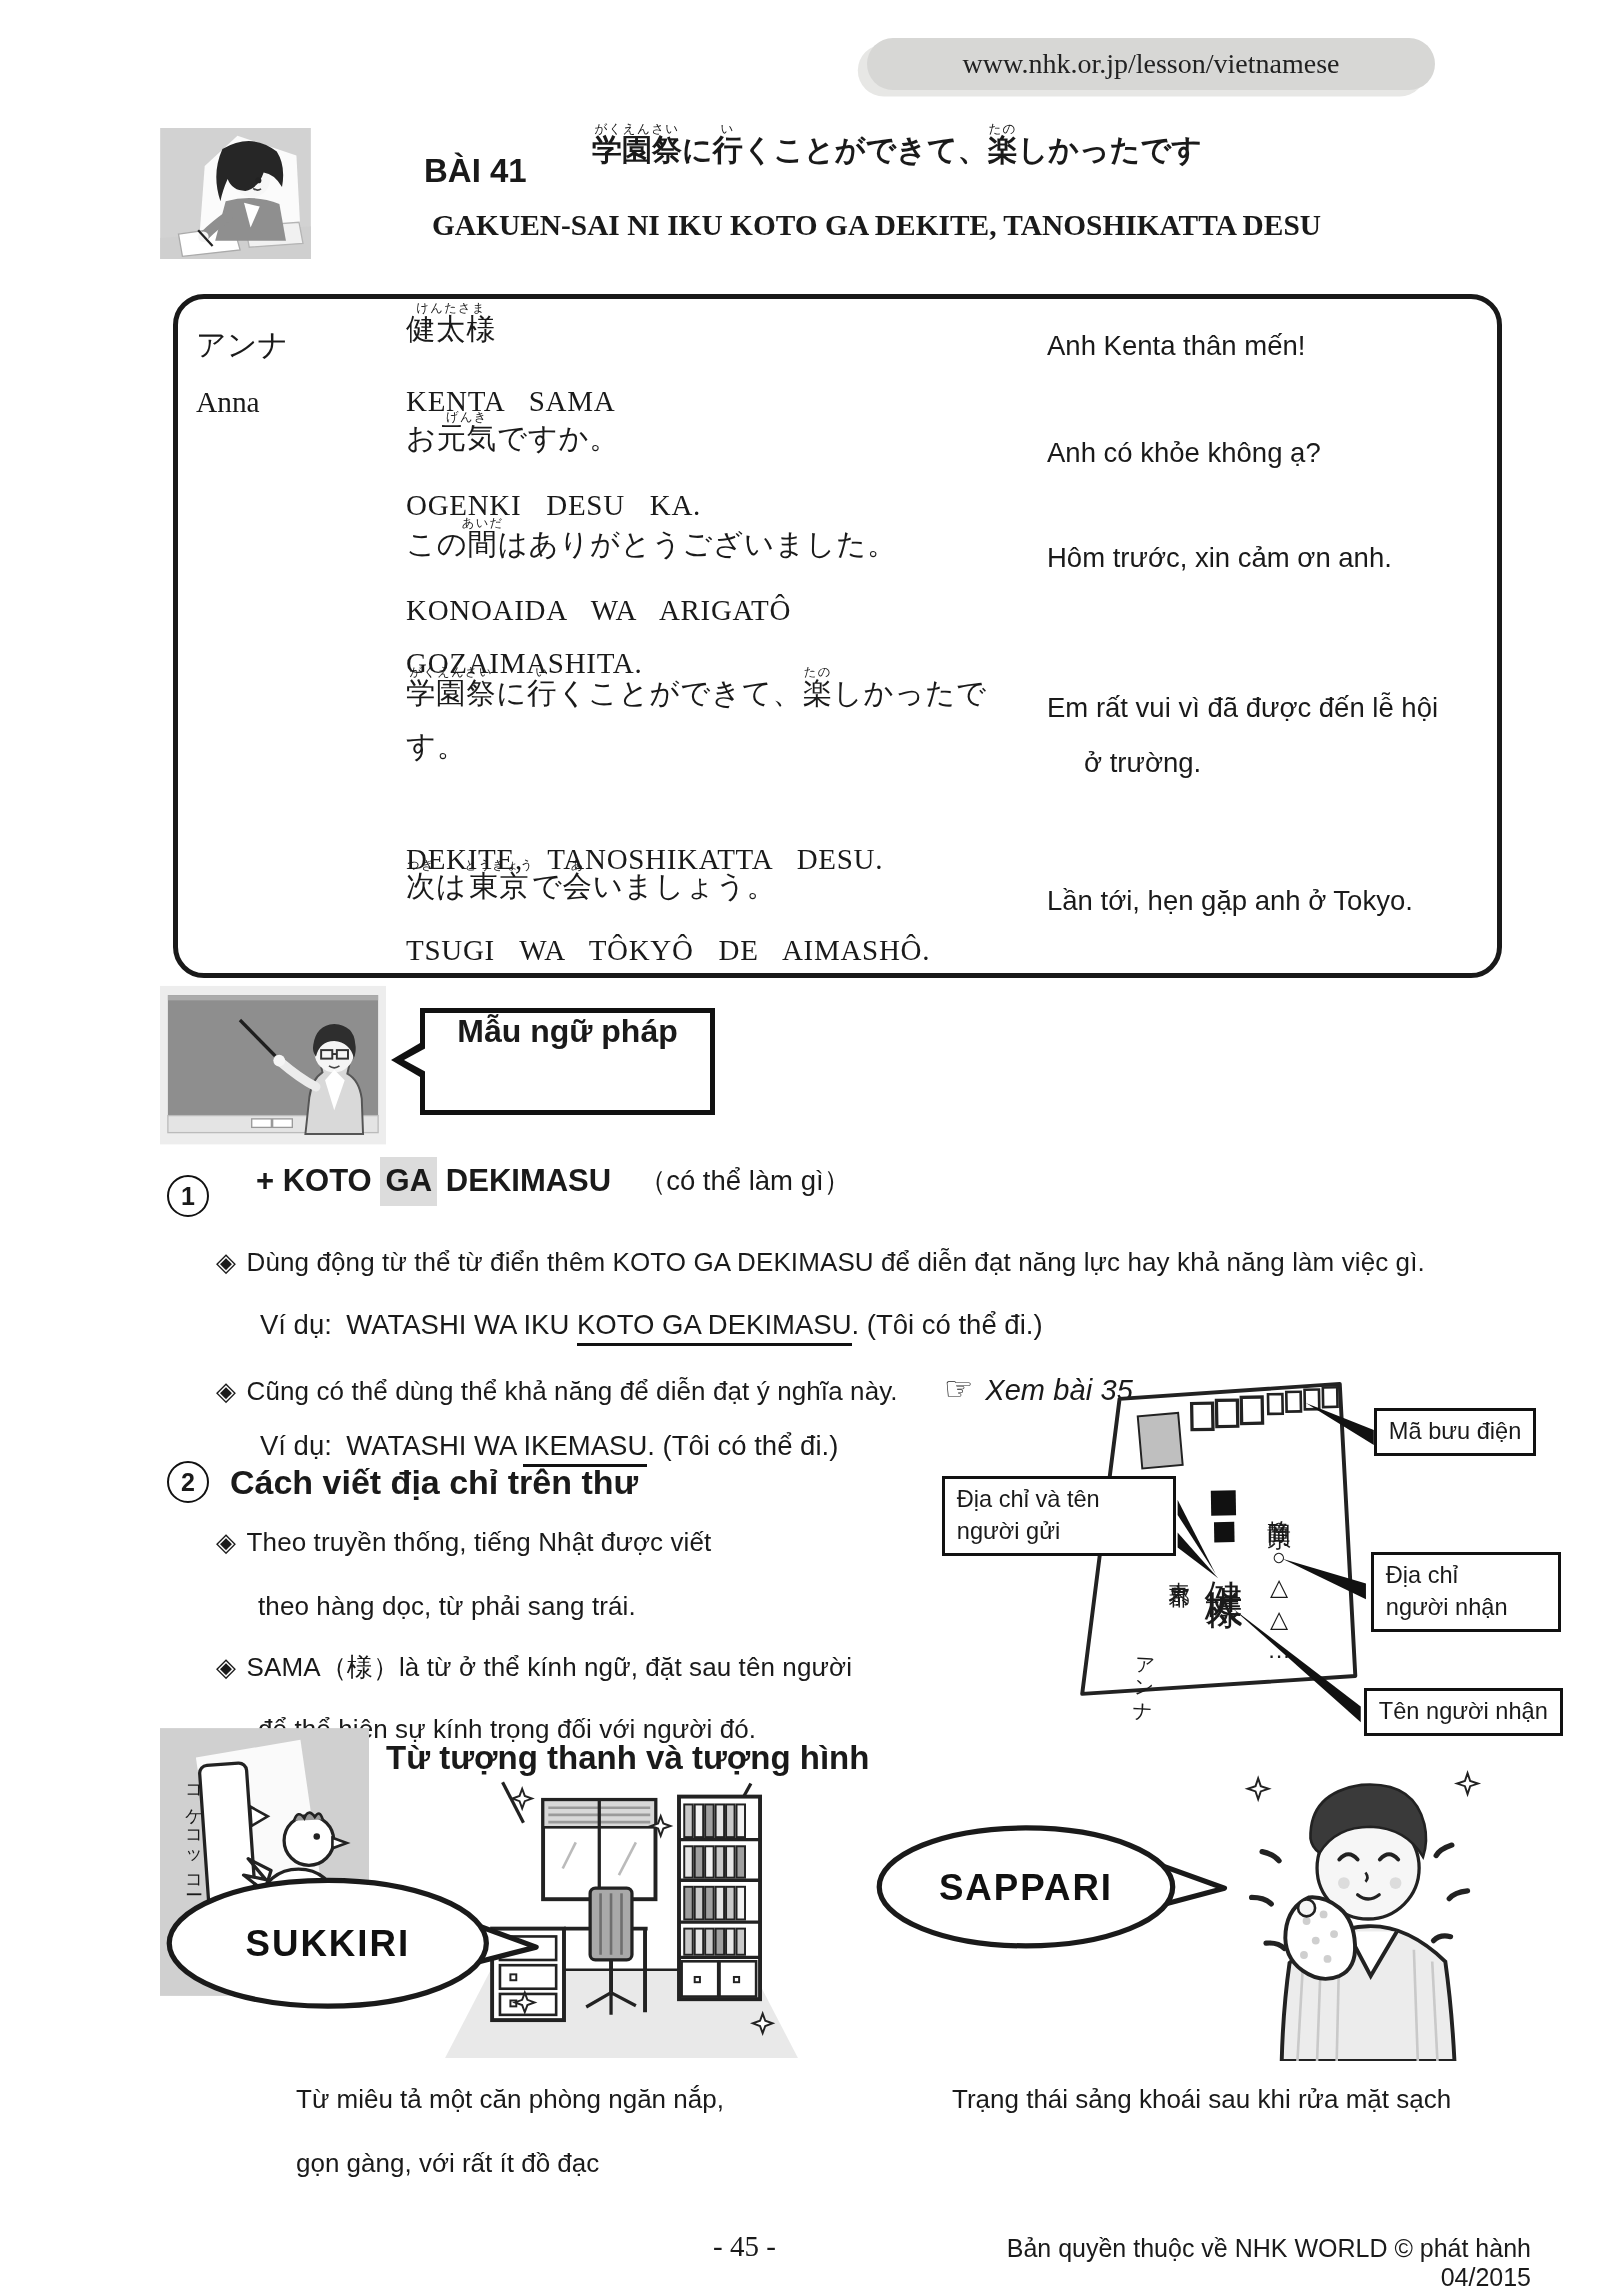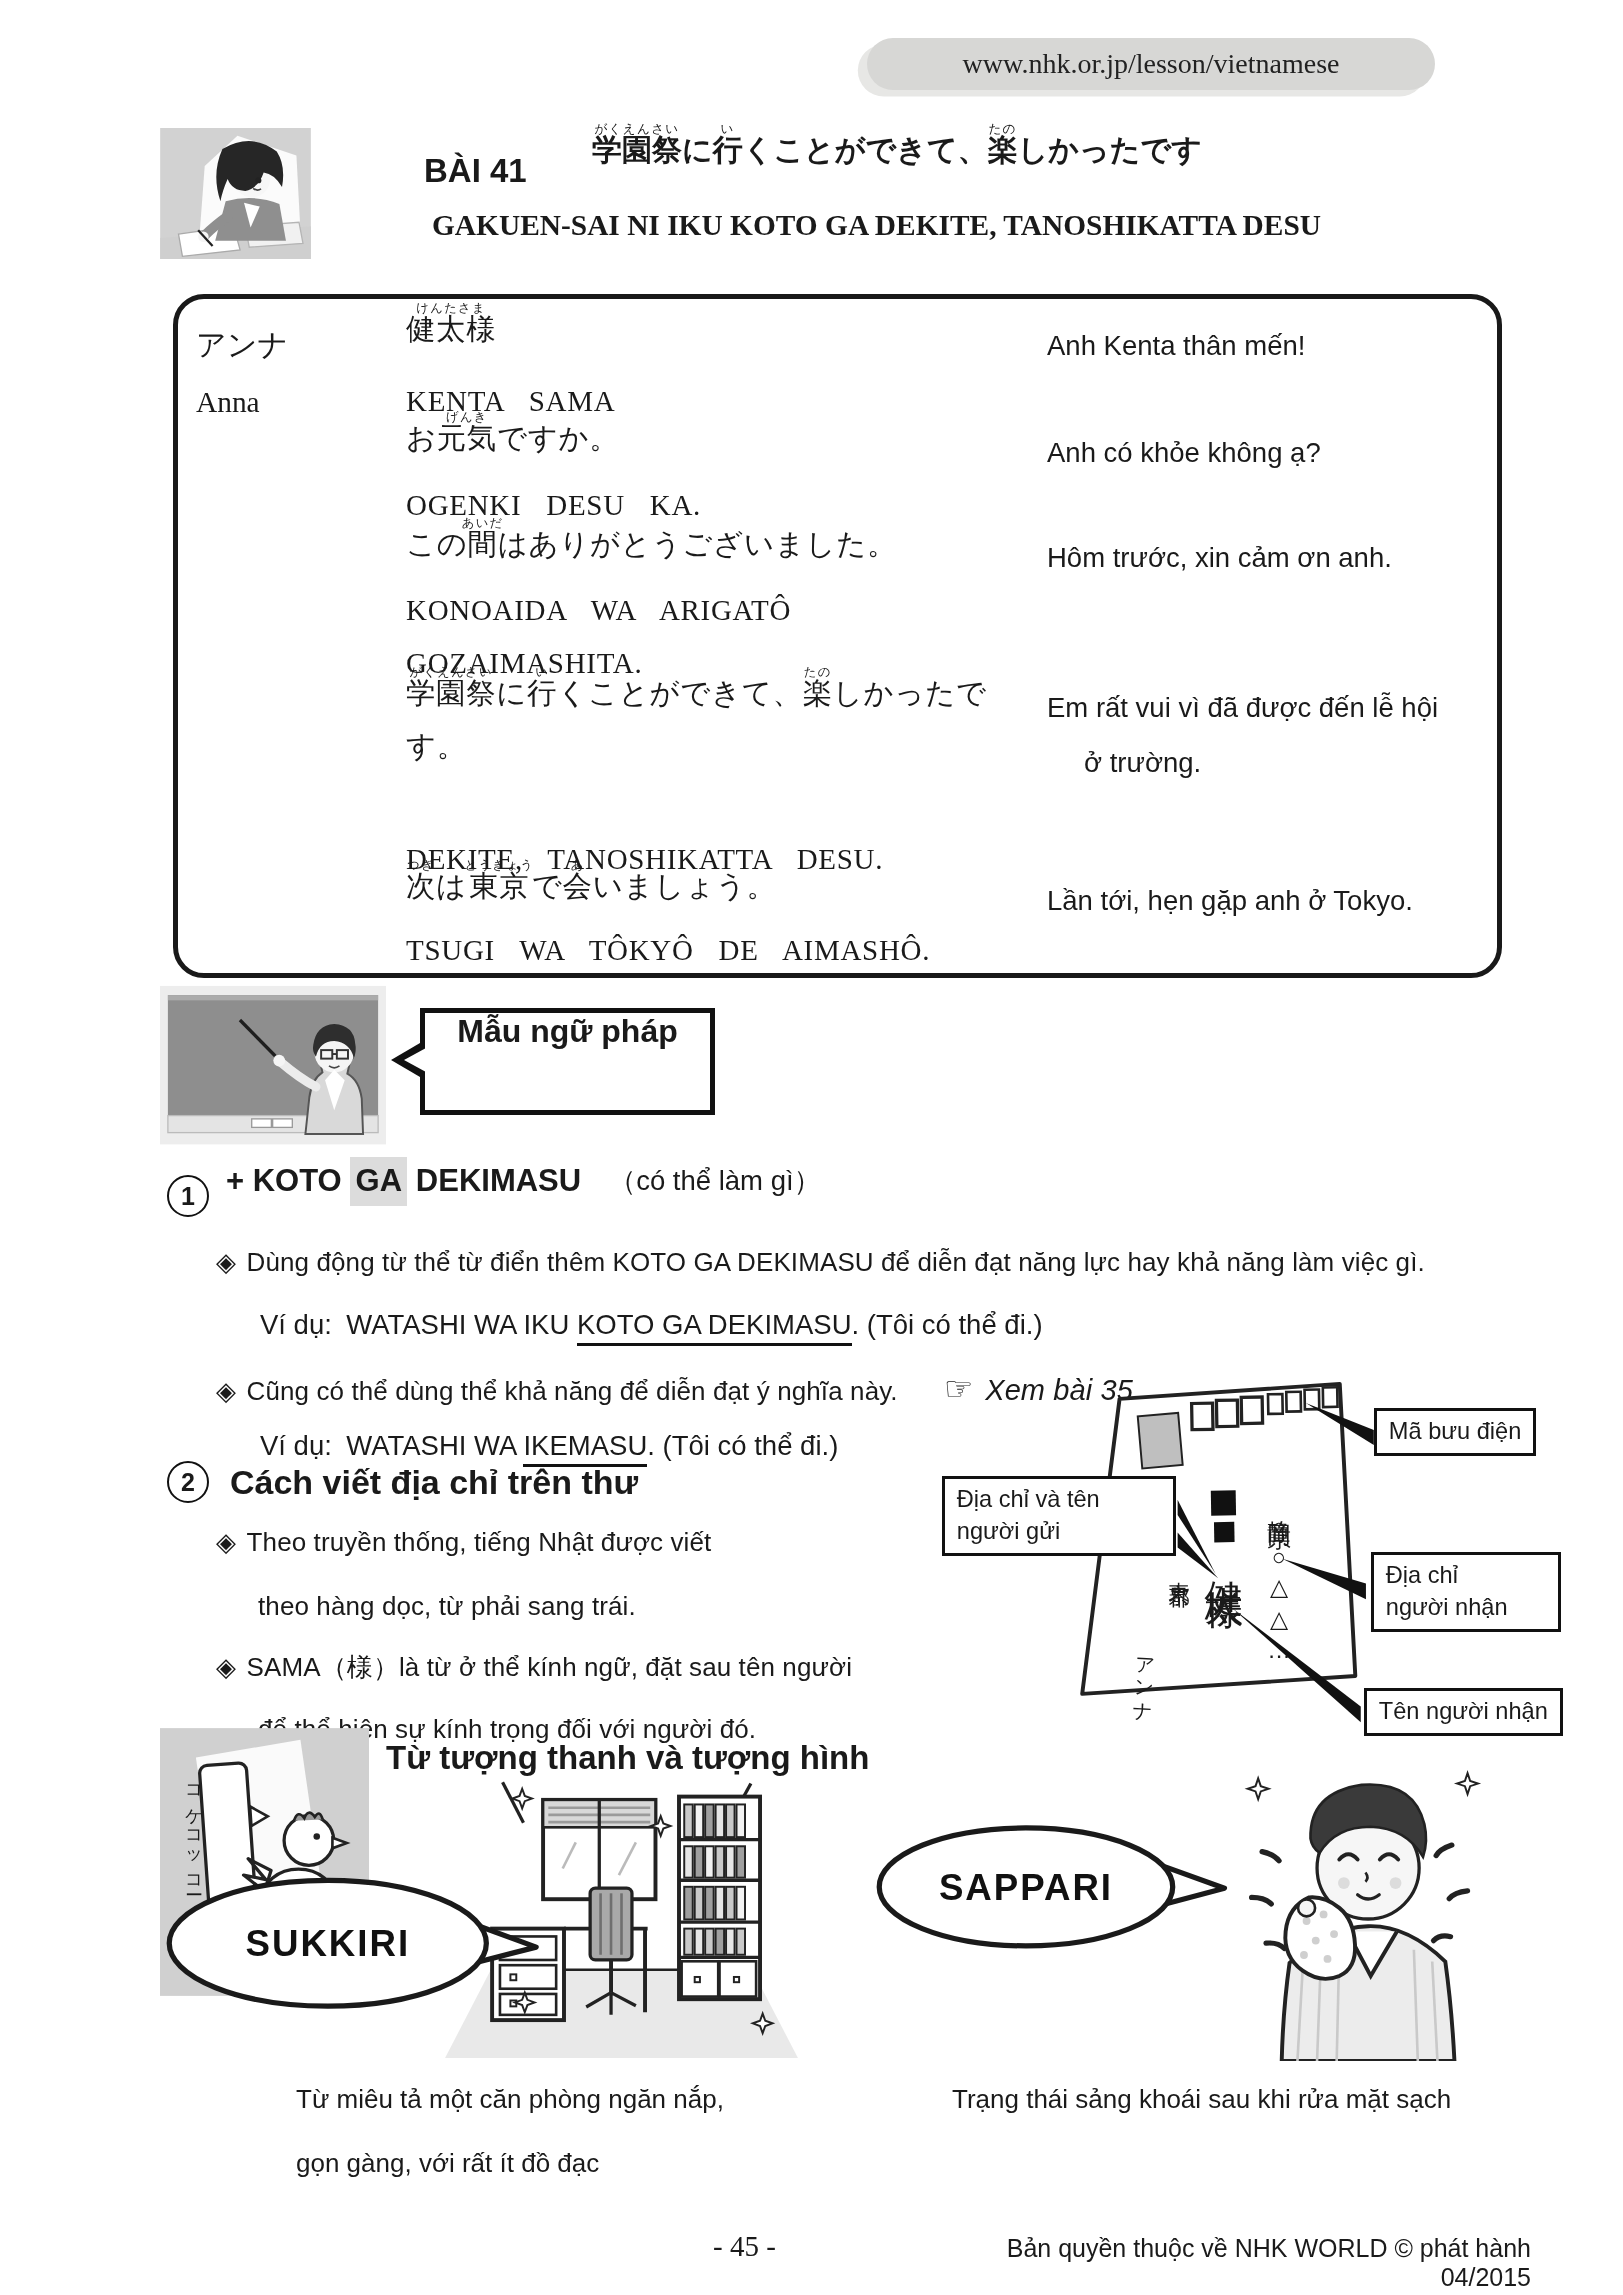--- a/index.html
+++ b/index.html
@@ -29,21 +29,21 @@
                display:flex;align-items:flex-start;justify-content:center;}
   .gram-bubble:before{content:"";position:absolute;left:-34px;top:30px;width:0;height:0;
                border:17px solid transparent;border-right:29px solid #111;border-left:0;}
   .gram-bubble:after{content:"";position:absolute;left:-21px;top:35px;width:0;height:0;
                border:12.4px solid transparent;border-right:22px solid #fff;border-left:0;}
   .gram-bubble span{font-size:32px;font-weight:bold;}
   .circle-num{display:inline-flex;width:38px;height:38px;border:2.6px solid #111;border-radius:50%;
               align-items:center;justify-content:center;font-size:25px;font-weight:bold;flex:0 0 auto;}
   .s1-row{left:226px;top:1163px;display:flex;align-items:center;}
   .dash-box{border:3.3px dashed #111;padding:7.9px 15.7px;font-size:31px;font-weight:bold;}
-  .s1-formula{font-size:31px;font-weight:bold;margin-left:0;white-space:pre;}
+  .s1-formula{font-size:31px;font-weight:bold;margin-left:30px;white-space:pre;}
   .ga-hl{background:#dcdcdc;display:inline-block;padding:6.5px 5.2px;margin:-6.5px 0;}
   .s1-paren{font-size:27.5px;margin-left:27.5px;white-space:pre;}
   .note{font-size:26px;letter-spacing:0.1px;}
   .bullet{margin-right:10.5px;}
   .example{font-size:27.5px;}
   .ex-label{margin-right:14.4px;}
   .uline{border-bottom:3.3px solid #111;padding-bottom:3.3px;}
   .pointer{font-size:33px;margin-left:46px;margin-right:11.8px;}
   .ref-italic{font-style:italic;font-size:29px;}
   .s2-row{left:167px;top:1461px;display:flex;align-items:center;gap:21px;}

